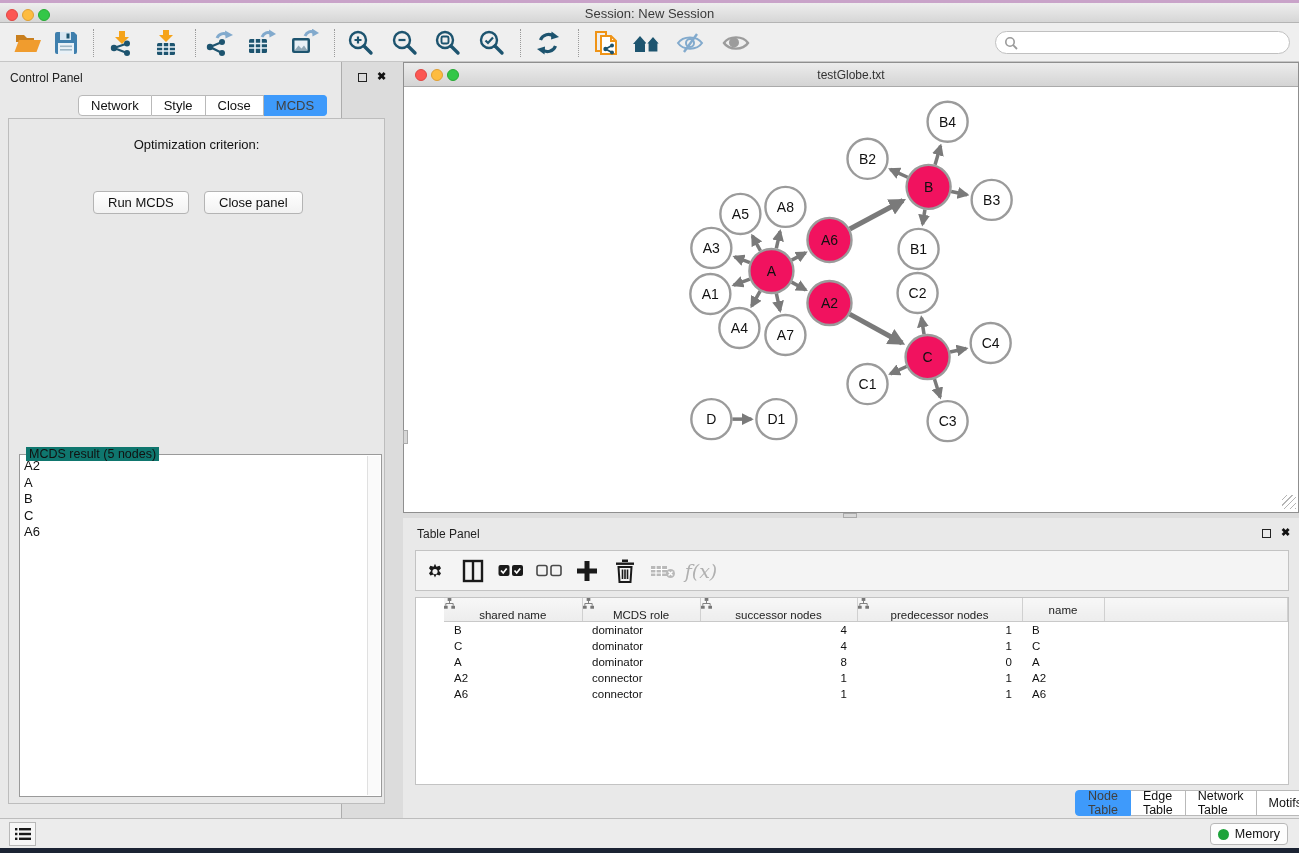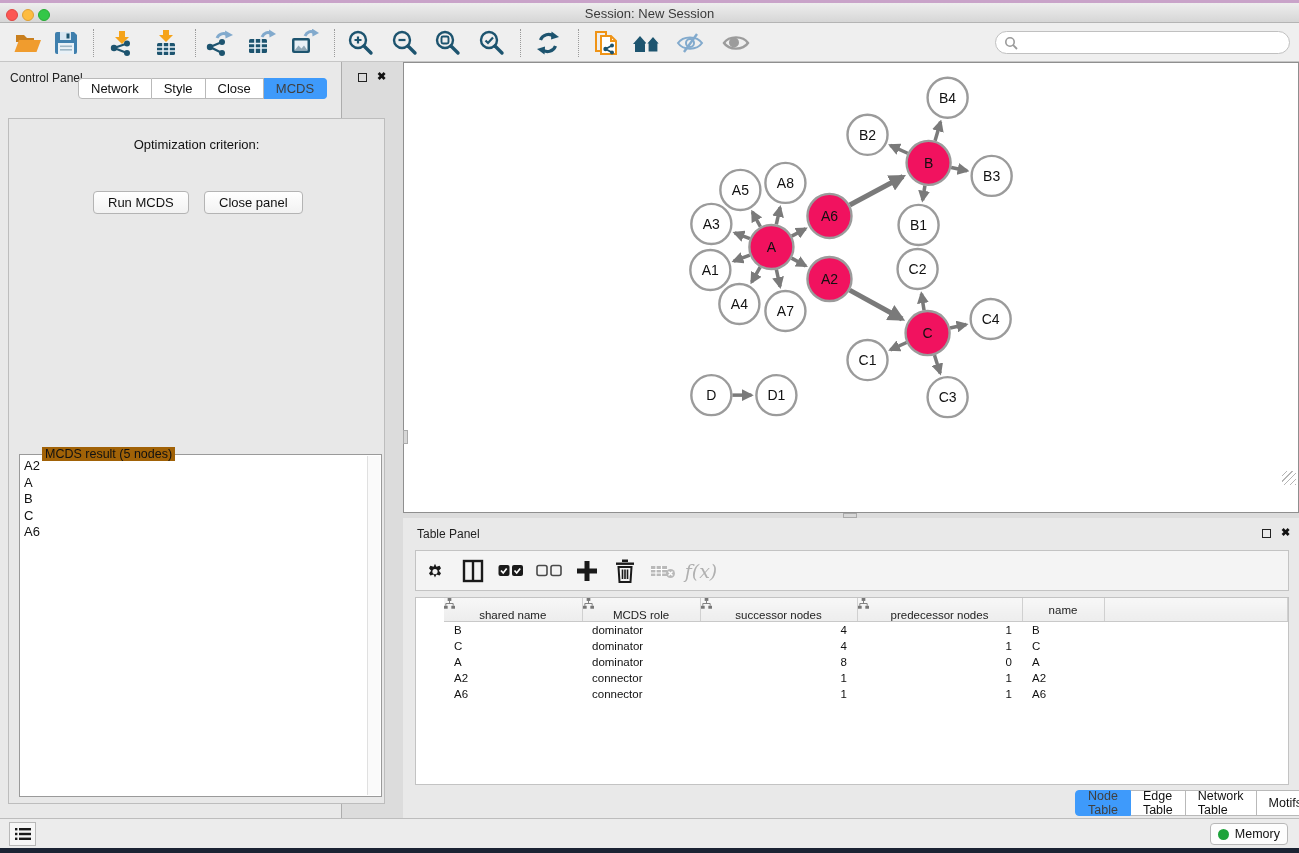--- a/index.html
+++ b/index.html
@@ -27,39 +27,39 @@
 
   
   .cpanel { position:absolute; left:0; top:62px; width:342px; height:756px; background:#e9e9e9; border-right:1px solid #adadad; }
   .panel-header { position:relative; height:28px; }
   .panel-header .ph-title { position:absolute; left:10px; top:9px; font-size:12px; color:#222; }
   .ph-float { position:absolute; top:11px; width:9px; height:9px; border:1.5px solid #222; background:transparent; }
   .ph-close { position:absolute; top:8px; font-size:11px; font-weight:bold; color:#111; }
   .cpanel .ph-float { left:358px; } .cpanel .ph-close { left:377px; }
 
   .seg-tabs { position:absolute; display:flex; height:21px; }
-  .cp-tabs { left:78px; top:16px;justify-content:flex-end; }
+  .cp-tabs { left:78px; top:33px;justify-content:flex-end; }
   .seg { background:#fff; border:1px solid #b9b9b9; border-left:none; font-size:13px; color:#111;
     display:flex; align-items:center; justify-content:center; padding:0 12px; cursor:default; }
   .seg:first-child { border-left:1px solid #b9b9b9; border-radius:4px 0 0 4px; }
   .seg:last-child { border-radius:0 4px 4px 0; }
   .seg.active { background:#3e9afb; border-color:#3e9afb; color:#404040; }
 
   .cp-content { position:absolute; left:8px; top:56px; width:377px; height:686px; background:#e8e8e8; border:1px solid #bdbdbd; }
   .opt-label { position:absolute; left:0; right:0; top:18px; text-align:center; font-size:13px; color:#111; }
   .cp-select { position:absolute; left:35px; top:38px; width:312px; height:24px; background:#fff; border:1px solid #b5b5b5; border-radius:3px; display:flex; align-items:center; }
   .cp-select .sel-text { flex:1; font-size:13px; padding-left:8px; color:#111; white-space:nowrap; overflow:hidden; }
   .cp-select .stepper { width:19px; height:22px; margin-right:1px; border-radius:2px 2px 2px 2px; background:linear-gradient(#6cb1f8,#2f7de8); display:flex; flex-direction:column; align-items:center; justify-content:center; gap:2px; }
   .stepper .up { width:0; height:0; border-left:4px solid transparent; border-right:4px solid transparent; border-bottom:5px solid #fff; }
   .stepper .down { width:0; height:0; border-left:4px solid transparent; border-right:4px solid transparent; border-top:5px solid #fff; }
   .cp-btn { position:absolute; top:72px; height:23px; background:linear-gradient(#ffffff,#f2f2f2); border:1px solid #b4b4b4; border-radius:4px; font-size:13px; color:#111; font-family:"Liberation Sans",sans-serif; padding:0 14px; }
   .btn-run { left:84px; } .btn-close { left:195px; }
 
   .result-box { position:absolute; left:10px; top:335px; width:363px; height:343px; border:1px solid #9a9a9a; background:#fff; }
-  .result-title { position:absolute; left:22px; top:-8px; background:#a16207; font-size:12.5px; color:#111; padding:0 3px; }
+  .result-title { position:absolute; left:6px; top:-8px; background:#0f766e; font-size:12.5px; color:#111; padding:0 3px; }
   .result-list { position:absolute; left:1px; top:3px; right:15px; bottom:1px; overflow:hidden; }
   .result-list .list-item { font-size:13px; color:#111; line-height:16.5px; padding-left:3px; }
   .result-scroll { position:absolute; top:1px; right:1px; bottom:1px; width:13px; background:#fafafa; border-left:1px solid #e0e0e0; }
 
   
   .netwin { position:absolute; left:403px; top:62px; width:896px; height:451px; background:#fff; border:1px solid #8f8f8f; }
   .win-titlebar { position:relative; height:24px; background:linear-gradient(#ececec,#d4d4d4); border-bottom:1px solid #aaa; }
   .win-titlebar .title { position:absolute; left:0; right:0; top:5px; text-align:center; font-size:12px; color:#333; }
   .win-titlebar .light { top:6px; }
   .win-content { position:relative; width:100%; height:424px; background:#fff; }
@@ -269,20 +269,26 @@
           <div class="list-item">B</div>
           <div class="list-item">C</div>
           <div class="list-item">A6</div>
         </div>
       <div class="result-scroll"></div>
     </div>
   </div>
 </div>
 
 <div class="netwin">
+  <div class="win-titlebar">
+    <span class="light red" style="left:11px"></span>
+    <span class="light yellow" style="left:27px"></span>
+    <span class="light green" style="left:43px"></span>
+    <div class="title">testGlobe.txt</div>
+  </div>
   <div class="win-content">
     <svg id="graph" width="894" height="424" viewBox="0 0 893 418">
         <defs>
           <marker id="arrow" viewBox="0 0 10 10" refX="8" refY="5" markerWidth="3.4" markerHeight="3.4" orient="auto">
             <path d="M0 0 L10 5 L0 10 z" fill="#7a7a7a"></path>
           </marker>
         </defs>
         <line x1="345.4789624129428" y1="189.11448958200518" x2="329.3924321598448" y2="195.17990262825523" stroke="#7a7a7a" stroke-width="3.5" marker-end="url(#arrow)"></line>
         <line x1="345.52383930205286" y1="172.7674717324536" x2="330.34365293255127" y2="166.94840029081132" stroke="#7a7a7a" stroke-width="3.5" marker-end="url(#arrow)"></line>
         <line x1="355.7407005957243" y1="201.05562706386607" x2="347.238368917691" y2="216.20040536536297" stroke="#7a7a7a" stroke-width="3.5" marker-end="url(#arrow)"></line>

